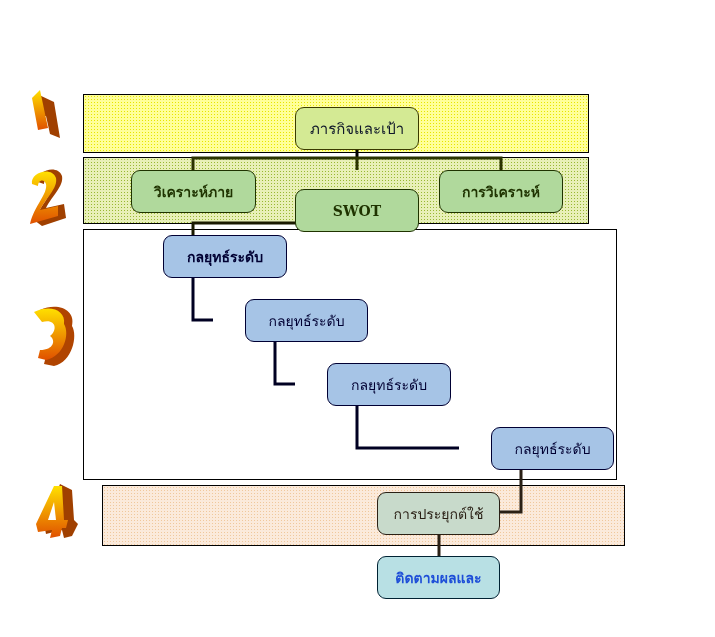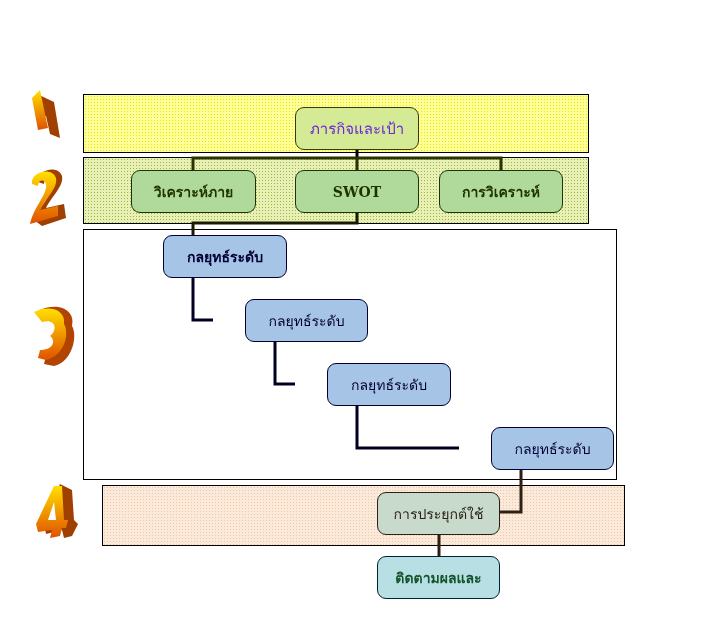--- a/index.html
+++ b/index.html
@@ -13,32 +13,32 @@
       background-color:#e8f0b8;
       background-image: radial-gradient(#99b833 0.9px, transparent 1px);
       background-size:3px 3px; }
     .band-3 { left:83px; top:229px; width:534px; height:251px; background:#ffffff; }
     .band-4 { left:102px; top:485px; width:523px; height:61px;
       background-color:#fbeadb;
       background-image: radial-gradient(#f0c89c 0.8px, transparent 0.9px);
       background-size:3px 3px; }
     .node { position:absolute; box-sizing:border-box; border:1px solid #222; border-radius:9px;
       display:flex; align-items:center; justify-content:center; font-size:14px; white-space:nowrap; }
-    .n-mission { left:295px; top:107px; width:124px; height:43px; background:#d4ea94; border-color:#3a3a00; color:#6d28d9; font-size:15px; }
+    .n-mission { left:295px; top:107px; width:124px; height:43px; background:#d4ea94; border-color:#3a3a00; color:#0f172a; font-size:15px; }
     .n-green { height:43px; background:#b0d99c; border-color:#1f3300; color:#1f3300; font-weight:bold; top:170px; font-size:14px; font-family:"DejaVu Serif", serif; }
     .n-int { left:131px; width:125px; }
-    .n-swot { left:295px; width:124px; }
+    .n-swot { left:295px; width:124px;margin-top:19px; }
     .n-ext { left:439px; width:124px; }
     .n-blue { height:43px; background:#a6c4e6; border-color:#000033; color:#000033;margin-left:32px; }
     .n-s1 { left:131px; top:235px; width:124px; font-weight:bold; }
     .n-s2 { left:213px; top:299px; width:123px; }
     .n-s3 { left:295px; top:363px; width:124px; }
     .n-s4 { left:459px; top:427px; width:123px; }
     .n-apply { left:377px; top:492px; width:123px; height:43px; background:#c8dacb; border-color:#2a2015; color:#2a2015; font-weight:normal; }
-    .n-follow { left:377px; top:556px; width:123px; height:43px; background:#b8e0e4; border-color:#002233; color:#14532d; font-weight:bold; }
+    .n-follow { left:377px; top:556px; width:123px; height:43px; background:#b8e0e4; border-color:#002233; color:#1d4ed8; font-weight:bold; }
     svg.lines { position:absolute; left:0; top:0; width:715px; height:637px; pointer-events:none; }
     .num { position:absolute; }
   </style>
 </head>
 <body>
 
 <div class="band band-1"></div>
 <div class="band band-2"></div>
 <div class="band band-3"></div>
 <div class="band band-4"></div>

